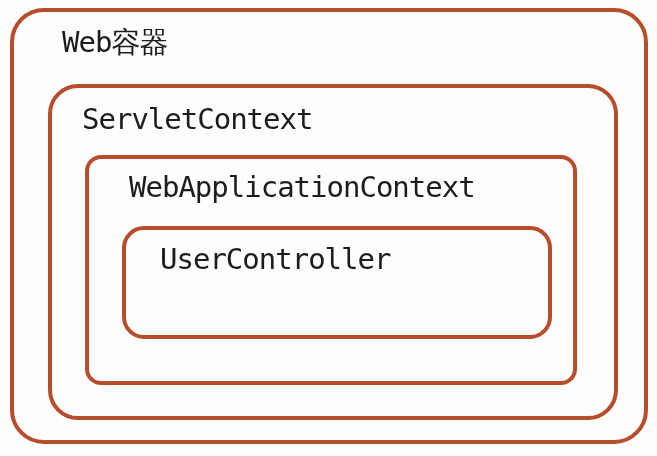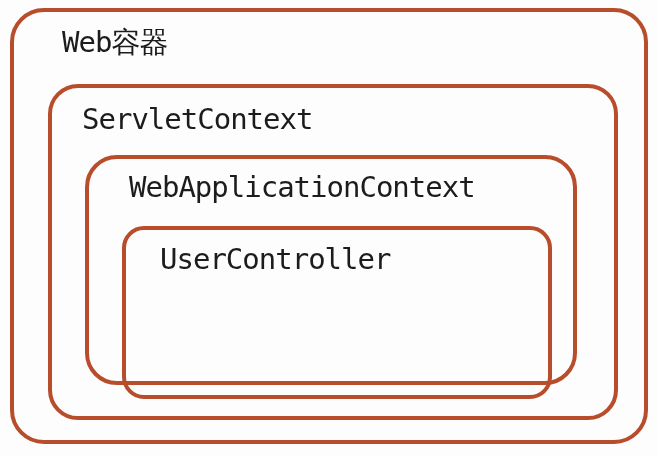--- a/index.html
+++ b/index.html
@@ -43,28 +43,28 @@
     left: 34px; top: 72px;
     width: 570px; height: 336px;
     border-radius: 30px;
   }
   .label-servlet { left: 30px; top: 14px; }
 
   
   .box-wac {
     left: 33px; top: 67px;
     width: 492px; height: 230px;
-    border-radius: 32px;
+    border-radius: 16px;
   }
   .label-wac { left: 40px; top: 11px; }
 
   
   .box-controller {
     left: 33px; top: 67px;
-    width: 430px; height: 173px;
+    width: 430px; height: 113px;
     border-radius: 22px;
   }
   .label-controller { left: 34px; top: 12px; }
   .label-mapping { left: 32px; top: 66px; }
 </style>
 </head>
 <body>
 
 <div class="canvas">
   <div class="box box-web">

